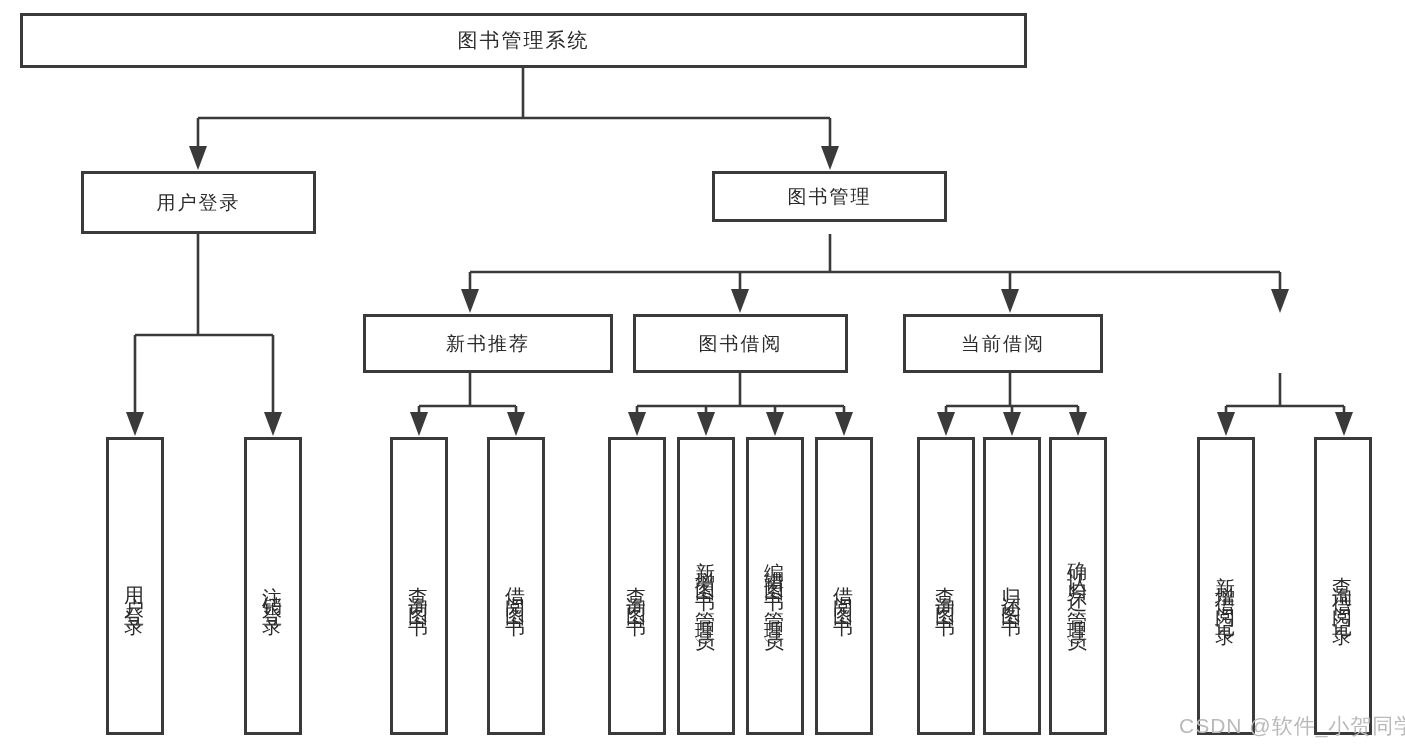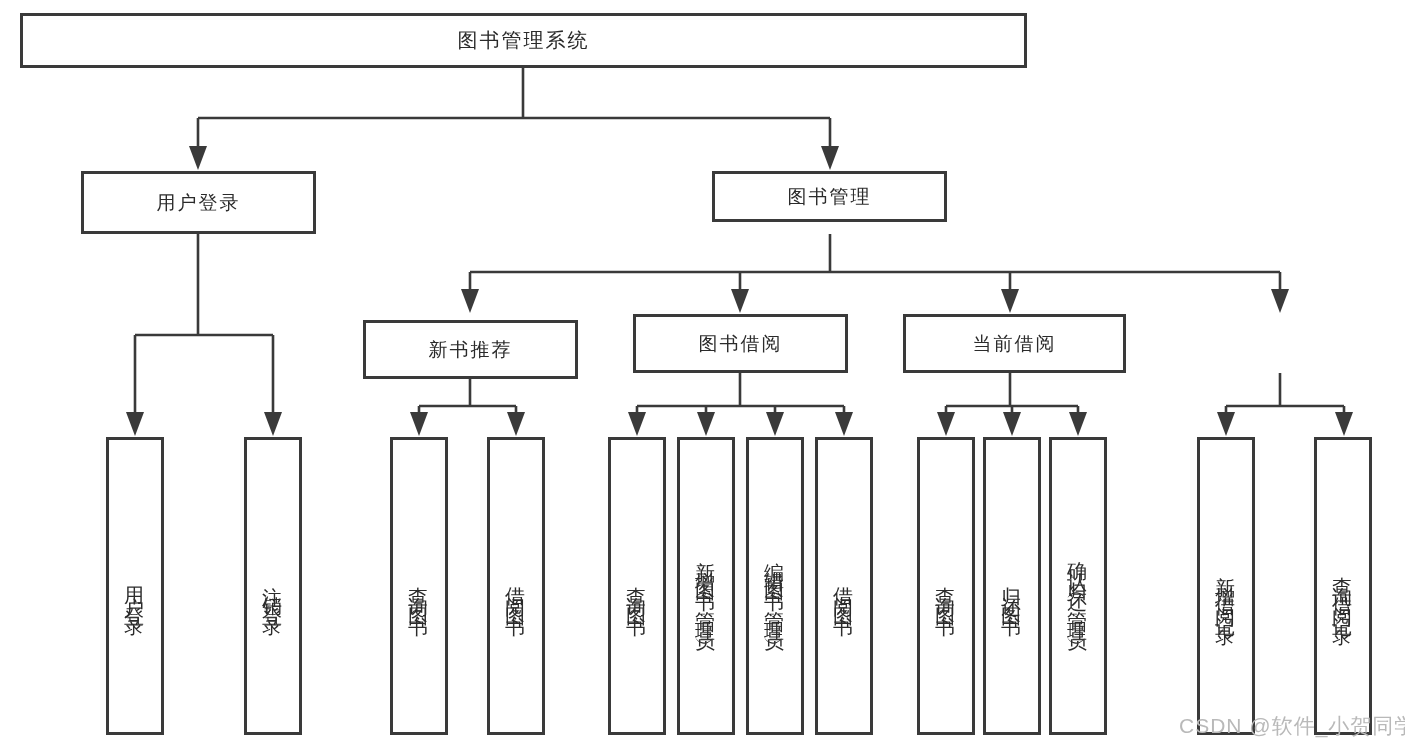--- a/index.html
+++ b/index.html
@@ -110,27 +110,27 @@
     <span>图书管理系统</span>
   </div>
 
   <div class="node hbox" style="left:81px; top:171px; width:235px; height:63px;">
     <span>用户登录</span>
   </div>
   <div class="node hbox" style="left:712px; top:171px; width:235px; height:51px;">
     <span>图书管理</span>
   </div>
 
-  <div class="node hbox" style="left:363px; top:314px; width:215px; height:59px;margin-top:6px;">
+  <div class="node hbox" style="left:363px; top:314px; width:250px; height:59px;">
     <span>新书推荐</span>
   </div>
   <div class="node hbox" style="left:633px; top:314px; width:215px; height:59px;text-align:right;">
     <span>图书借阅</span>
   </div>
-  <div class="node hbox" style="left:903px; top:314px; width:223px; height:59px;">
+  <div class="node hbox" style="left:903px; top:314px; width:200px; height:59px;">
     <span>当前借阅</span>
   </div>
 
   <div class="node vbox" style="left:106px;">
     <span>用户登录</span>
   </div>
   <div class="node vbox" style="left:244px;">
     <span>注销登录</span>
   </div>
 

